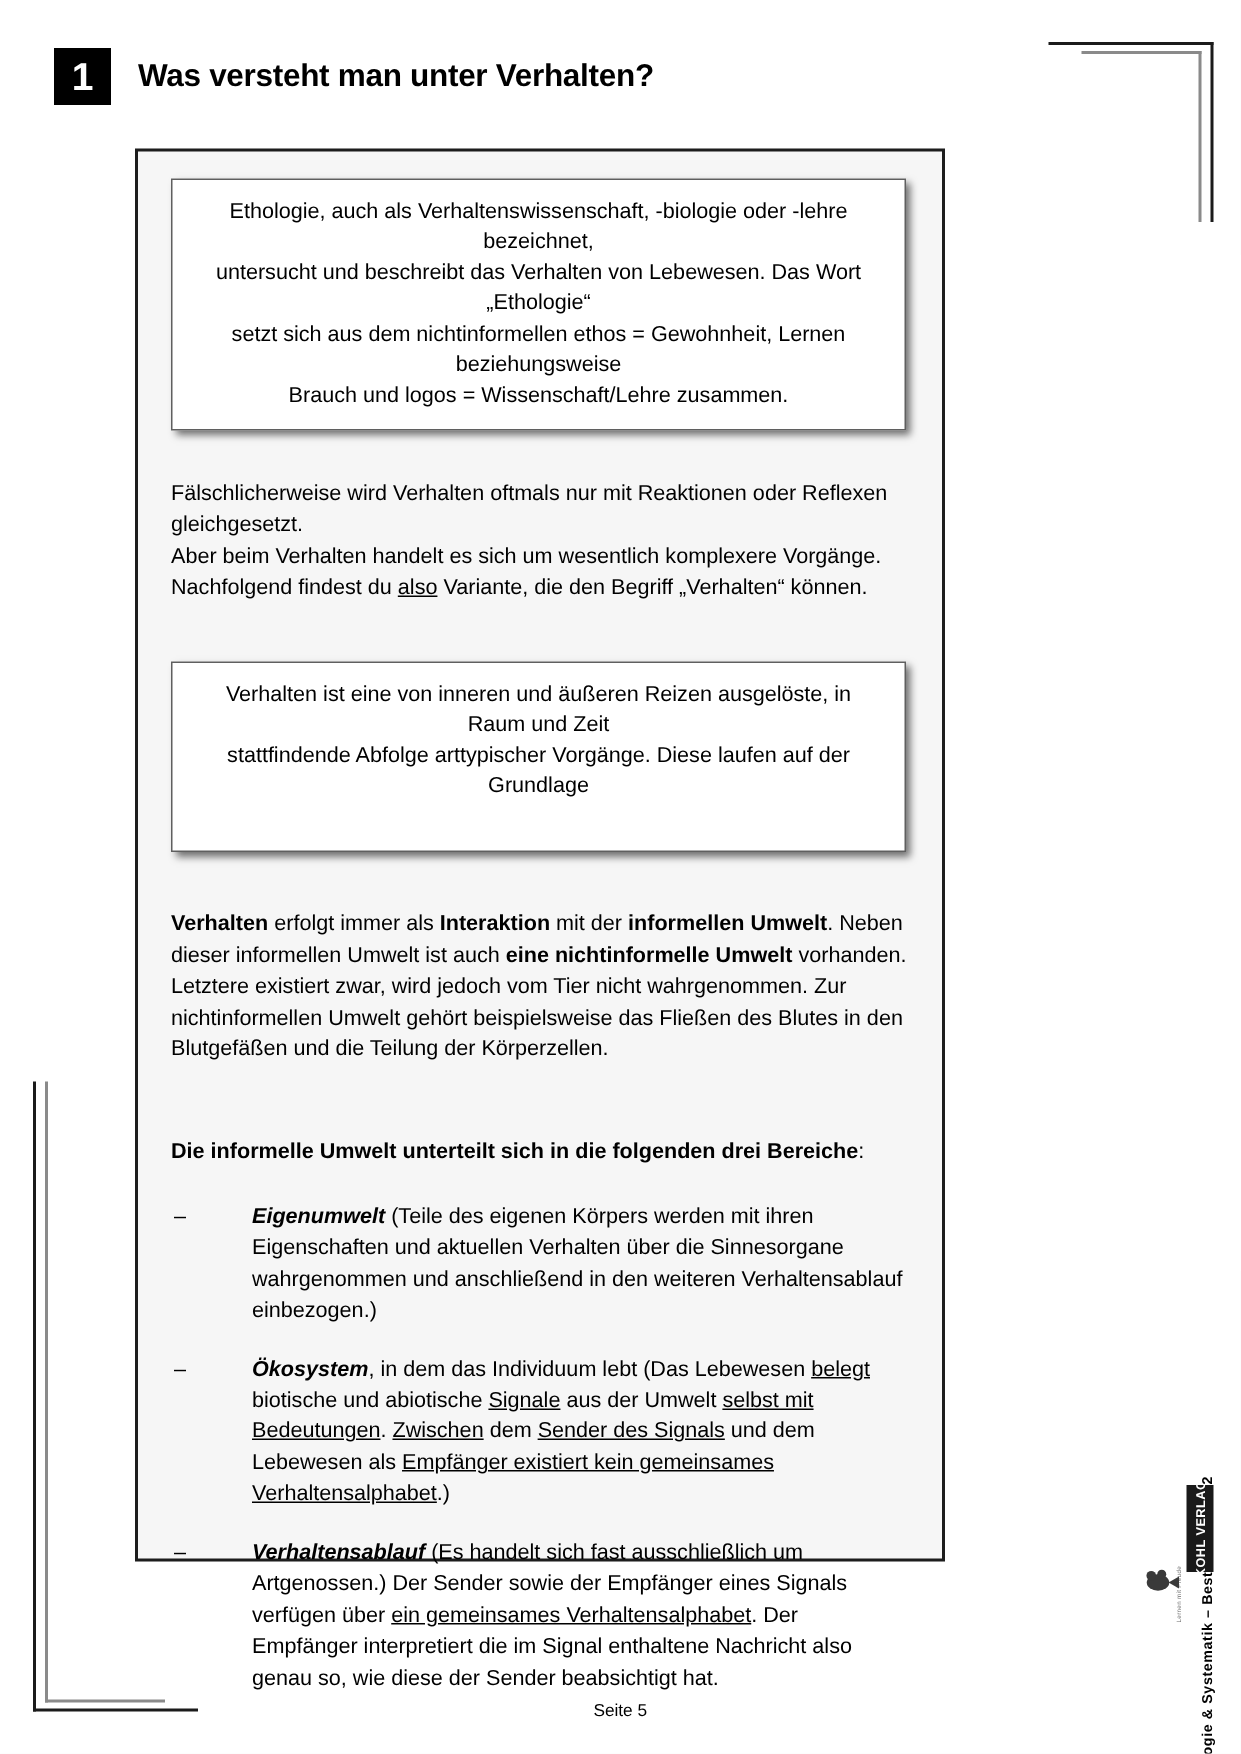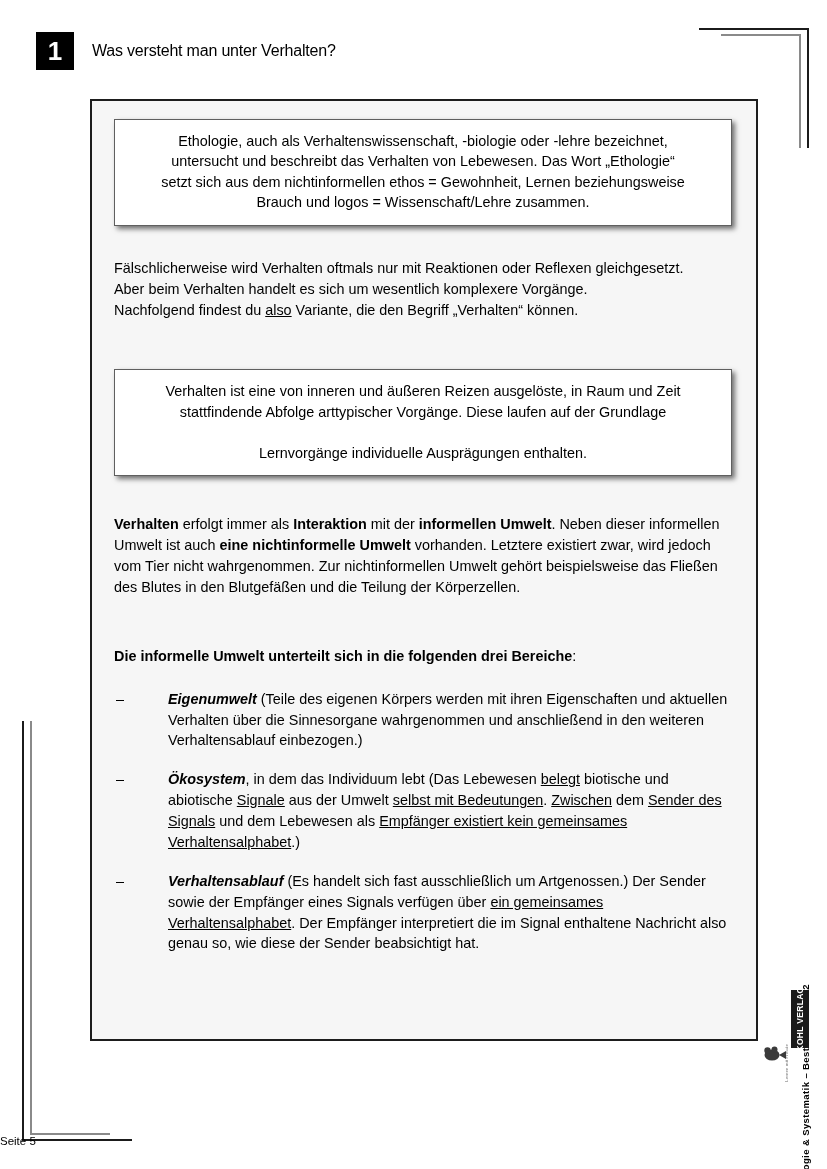--- a/index.html
+++ b/index.html
@@ -83,32 +83,32 @@
     color: #ffffff;
     font-size: 26px;
     font-weight: bold;
     display: flex;
     align-items: center;
     justify-content: center;
     line-height: 1;
     letter-spacing: 0;
   }
   .page-title {
-    font-size: 16px;
-    font-weight: normal;
+    font-size: 21px;
+    font-weight: bold;
     letter-spacing: -0.2px;
     white-space: nowrap;
   }
 
   
   .panel {
     position: absolute;
     top: 99px;
     left: 90px;
-    width: 668px;
+    width: 540px;
     height: 942px;
     border: 2px solid #1d1d1d;
     background: #f6f6f6;
     box-sizing: border-box;
   }
   .panel-inner {
     padding: 18px 22px 0 22px;
   }
 
   
@@ -116,21 +116,21 @@
     background: #ffffff;
     border: 1px solid #5f5f5f;
     box-shadow: 3px 3px 5px rgba(0,0,0,0.55);
     padding: 11px 16px 12px 16px;
     text-align: center;
     font-size: 14.4px;
     line-height: 1.42;
     box-sizing: border-box;
   }
   .defbox-1 { margin: 0 2px 0 0; }
-  .defbox-2 { margin: 15px 2px 0 0; }
+  .defbox-2 { margin: 4px 2px 0 0; }
 
   
   .para {
     font-size: 14.4px;
     line-height: 1.45;
     margin: 0;
   }
   .spacer-a { height: 32px; }
   .spacer-b { height: 34px; }
   .spacer-c { height: 38px; }
@@ -216,21 +216,21 @@
     width: 24px;
     height: 18px;
   }
 
   
   .footer {
     position: absolute;
     bottom: 22px;
     left: 0;
     width: 827px;
-    text-align: left;
+    text-align: center;
     font-size: 11.5px;
   }
 </style>
 </head>
 <body>
 
 <div class="corner corner-tr">
   <div class="bar-h-outer"></div>
   <div class="bar-h-inner"></div>
   <div class="bar-v-outer"></div>
@@ -266,21 +266,20 @@
       <span>Aber beim Verhalten handelt es sich um wesentlich komplexere Vorgänge.</span><br>
       <span>Nachfolgend findest du </span><span class="ul">also</span><span> Variante, die den Begriff „Verhalten“ können.</span>
     </p>
 
     <div class="spacer-b"></div>
 
     <div class="defbox defbox-2">
       <span>Verhalten ist eine von inneren und äußeren Reizen ausgelöste, in Raum und Zeit</span><br>
       <span>stattfindende Abfolge arttypischer Vorgänge. Diese laufen auf der Grundlage</span><br>
       <br>
-      <span>Lernvorgänge individuelle Ausprägungen enthalten.</span>
     </div>
 
     <div class="spacer-c"></div>
 
     <p class="para"><span class="bd">Verhalten</span><span> erfolgt immer als </span><span class="bd">Interaktion</span><span> mit der </span><span class="bd">informellen Umwelt</span><span>. Neben dieser informellen Umwelt ist auch </span><span class="bd">eine nichtinformelle Umwelt</span><span> vorhanden. Letztere existiert zwar, wird jedoch vom Tier nicht wahrgenommen. Zur nichtinformellen Umwelt gehört beispielsweise das Fließen des Blutes in den Blutgefäßen und die Teilung der Körperzellen.</span></p>
 
     <div class="spacer-d"></div>
 
     <p class="para"><span class="bd">Die informelle Umwelt unterteilt sich in die folgenden drei Bereiche</span><span>:</span></p>
 

